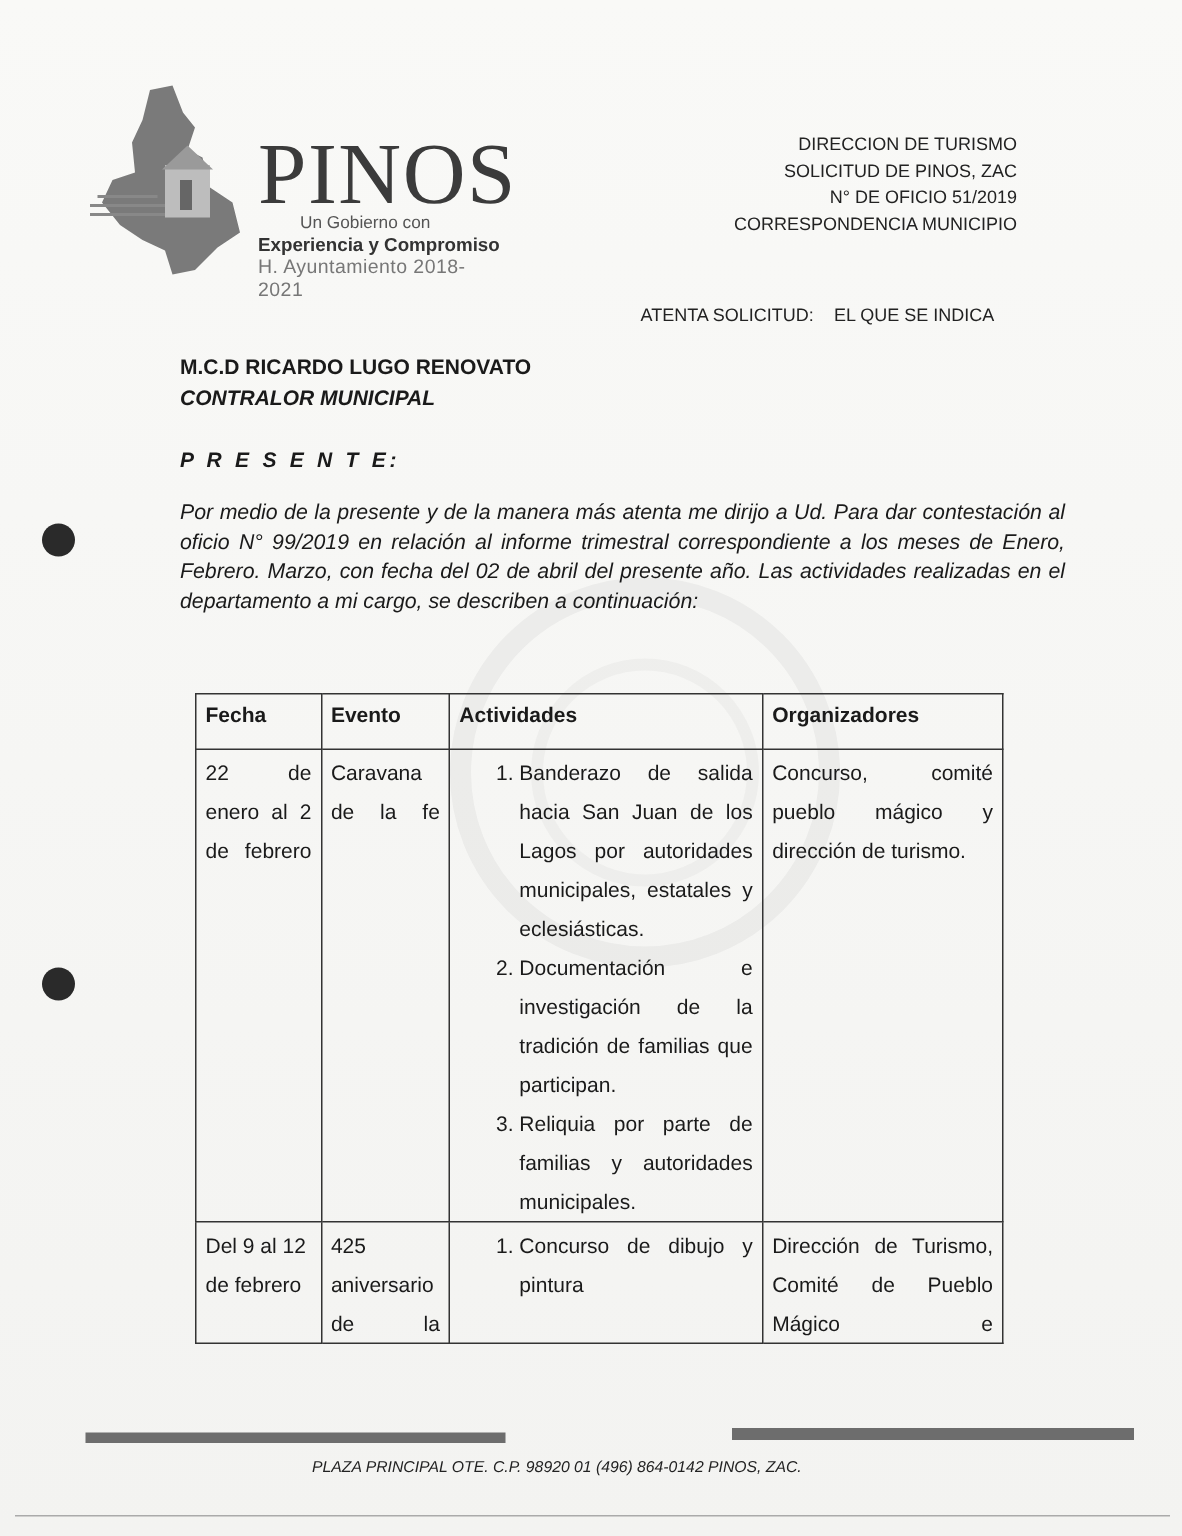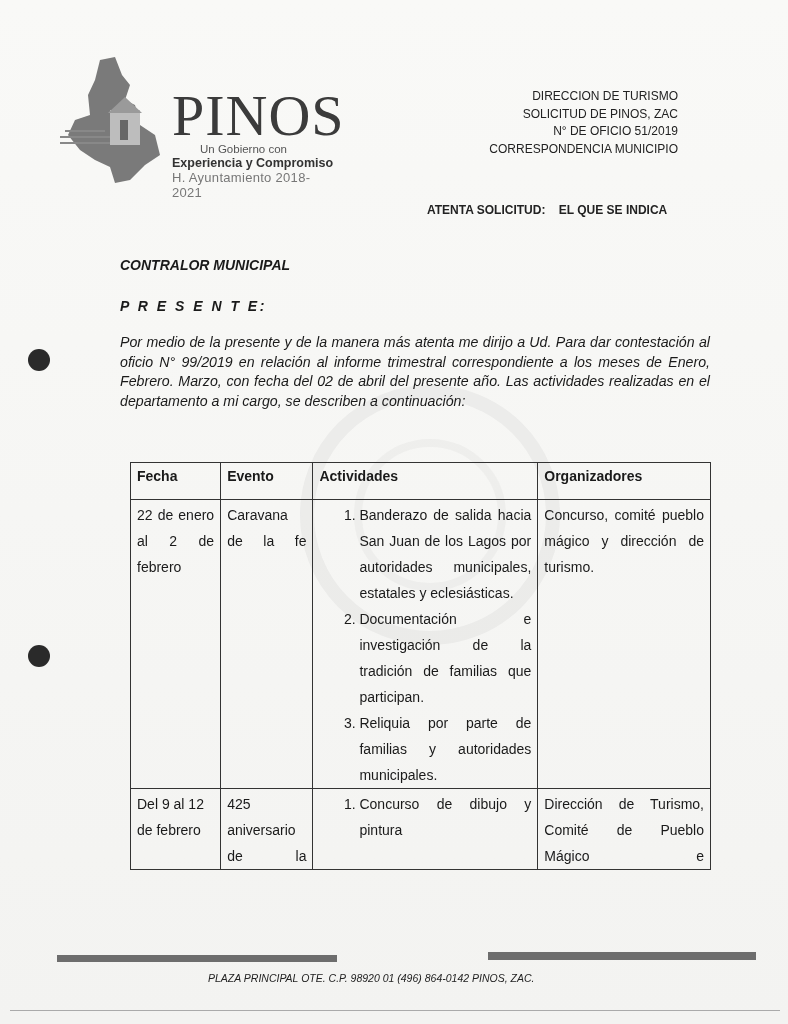--- a/index.html
+++ b/index.html
@@ -24,35 +24,35 @@
   .logo-map { position: absolute; left: 0; top: 0; width: 110px; height: 130px; }
   .logo-word {
     position: absolute; left: 112px; top: 32px; font-family: "Liberation Serif", serif;
     font-size: 58px; letter-spacing: 1px; color: #3b3b3b; line-height: 1;
   }
   .logo-sub1 { position: absolute; left: 140px; top: 88px; font-size: 11.5px; color: #555; width: 120px; }
   .logo-sub2 { position: absolute; left: 112px; top: 101px; font-size: 12.5px; font-weight: bold; color: #333; }
   .logo-sub3 { position: absolute; left: 112px; top: 115px; font-size: 13px; color: #777; letter-spacing: 0.3px; }
   
   .hdr-right { position: absolute; right: 110px; top: 88px; text-align: right; font-size: 12px; line-height: 17.5px; color: #222; }
-  .atenta { position: absolute; left: 427px; top: 203px; font-size: 12px; color: #222; font-weight: bold; }
+  .atenta { position: absolute; left: 427px; top: 203px; font-size: 12px; color: #222; }
   .atenta span:last-child { margin-left: 10px; }
   .recip-name { position: absolute; left: 120px; top: 236px; font-size: 14px; font-weight: bold; }
   .recip-title { position: absolute; left: 120px; top: 257px; font-size: 14px; font-weight: bold; font-style: italic; }
   .presente { position: absolute; left: 120px; top: 298px; font-size: 14px; font-weight: bold; font-style: italic; letter-spacing: 2.5px; }
   .intro {
     position: absolute; left: 120px; top: 333px; width: 590px; font-size: 14.2px; font-style: italic;
     line-height: 19.5px; text-align: justify; text-align-last: left;
   }
   
   .hole { position: absolute; left: 28px; width: 22px; height: 22px; border-radius: 50%; background: #2a2a2a; }
   .hole.h1 { top: 349px; } .hole.h2 { top: 645px; }
   
   table.act {
-    position: absolute; left: 130px; top: 462px; width: 581px; border-collapse: collapse;
+    position: absolute; left: 130px; top: 462px; width: 539px; border-collapse: collapse;
     font-size: 14px; line-height: 26px;
   }
   table.act th, table.act td { border: 1px solid #333; vertical-align: top; padding: 0 6px; }
   table.act th { text-align: left; font-weight: bold; height: 36px; vertical-align: top; padding-top: 0; }
   table.act td { padding-top: 2px; }
   .col-fecha { width: 70px; } .col-evento { width: 72px; } .col-act { width: 194px; } .col-org { width: 146px; }
   .just { text-align: justify; text-align-last: justify; }
   ol { margin: 0; padding-left: 40px; }
   ol li { text-align: justify; }
   .row2 td { height: 70px; }
@@ -87,20 +87,21 @@
     <div>SOLICITUD DE PINOS, ZAC</div>
     <div>N° DE OFICIO 51/2019</div>
     <div>CORRESPONDENCIA MUNICIPIO</div>
   </div>
 
   <div class="atenta">
     <span>ATENTA SOLICITUD:</span>
     <span>EL QUE SE INDICA</span>
   </div>
 
+  <div class="recip-name">M.C.D RICARDO LUGO RENOVATO</div>
   <div class="recip-title">CONTRALOR MUNICIPAL</div>
   <div class="presente">P R E S E N T E:</div>
   <div class="intro">Por medio de la presente y de la manera más atenta me dirijo a Ud. Para dar contestación al oficio N° 99/2019 en relación al informe trimestral correspondiente a los meses de Enero, Febrero. Marzo, con fecha del 02 de abril del presente año. Las actividades realizadas en el departamento a mi cargo, se describen a continuación:</div>
 
   <div class="hole h1"></div>
   <div class="hole h2"></div>
 
   <table class="act">
     <tbody>
         <tr>

